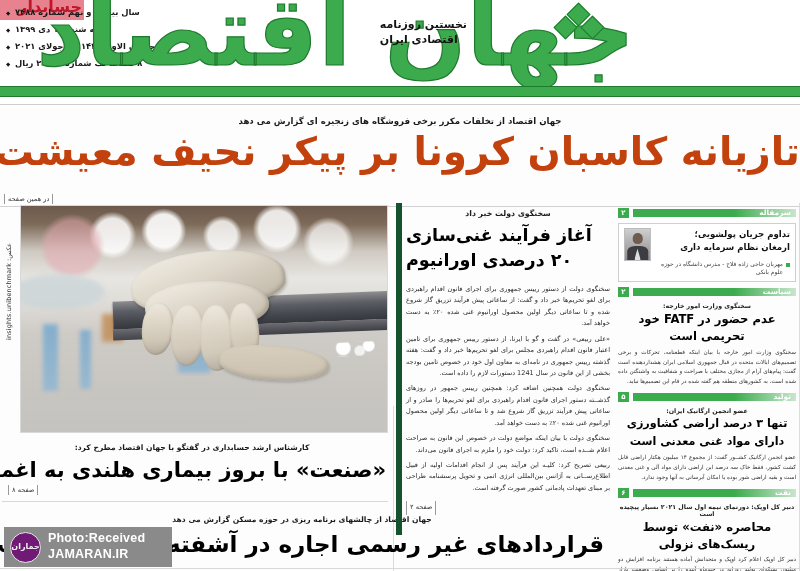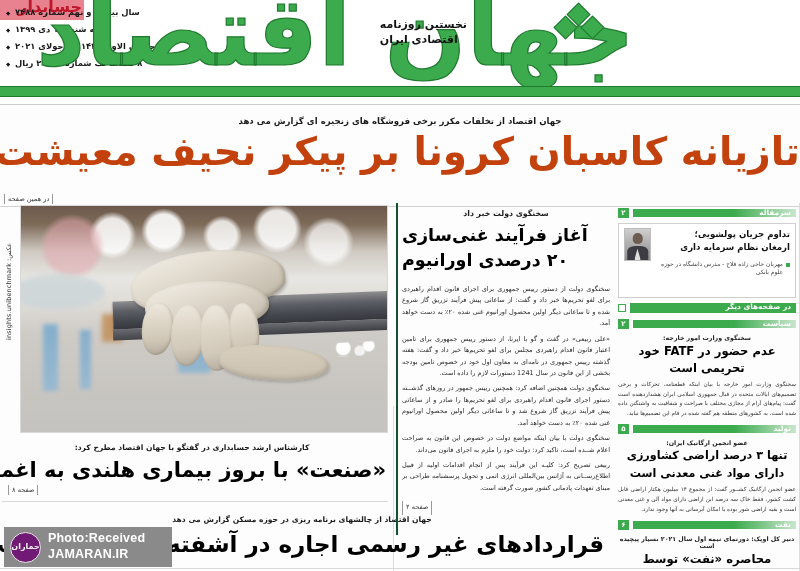--- a/index.html
+++ b/index.html
@@ -344,21 +344,21 @@
     position: absolute; inset: 0;
     backdrop-filter: blur(0px);
     background: linear-gradient(180deg, rgba(255,255,255,0) 55%, rgba(245,244,242,0.35) 100%);
   }
 
   
   .mid-col {
     position: absolute;
     top: 0; left: 396px;
     width: 218px; height: 332px;
-    border-left: 2px solid #14532d;
+    border-left: 6px solid #14532d;
     padding: 0 4px;
   }
   .mid-kicker {
     font-size: 7.8px;
     font-weight: bold;
     text-align: center;
     color: #1a1a1a;
     margin-top: 6px;
   }
   .mid-headline {
@@ -435,21 +435,21 @@
   }
   .sec-head.wide .bar {
     background: #3cab4e;
     height: 10px;
   }
 
   .editorial-box {
     border: 1px solid #cfcfcf;
     background: #fff;
     margin-top: 4px;
-    padding: 4px 5px 21px 5px;
+    padding: 4px 5px 5px 5px;
     display: flex;
     gap: 5px;
     align-items: flex-start;
   }
   .ed-portrait {
     width: 27px; height: 33px;
     flex: none;
     background: linear-gradient(180deg,#cfcfcf 0%, #b7b7b7 35%, #8f8f8f 100%);
     border: 1px solid #bdbdbd;
     position: relative;
@@ -757,26 +757,20 @@
           <div class="ed-title">ارمغان نظام سرمایه داری</div>
           <div class="ed-byline">مهربان حاجی زاده فلاح - مدرس دانشگاه در حوزه علوم بانکی</div>
         </div>
         <div class="ed-portrait">
           <div class="head"></div>
             <div class="body"></div>
             <div class="shirt"></div>
         </div>
       </div>
 
-      <div class="sec-head wide">
-        <div class="bar">
-          <span class="label">در صفحه‌های دیگر</span>
-        </div>
-        <div class="sq"></div>
-      </div>
 
       <div class="news-item">
         <div class="sec-head">
           <div class="bar">
             <span class="label">سیاست</span>
           </div>
           <div class="num">۲</div>
         </div>
         <div class="ni-kicker">سخنگوی وزارت امور خارجه:</div>
         <div class="ni-title">عدم حضور در FATF خود تحریمی است</div>

